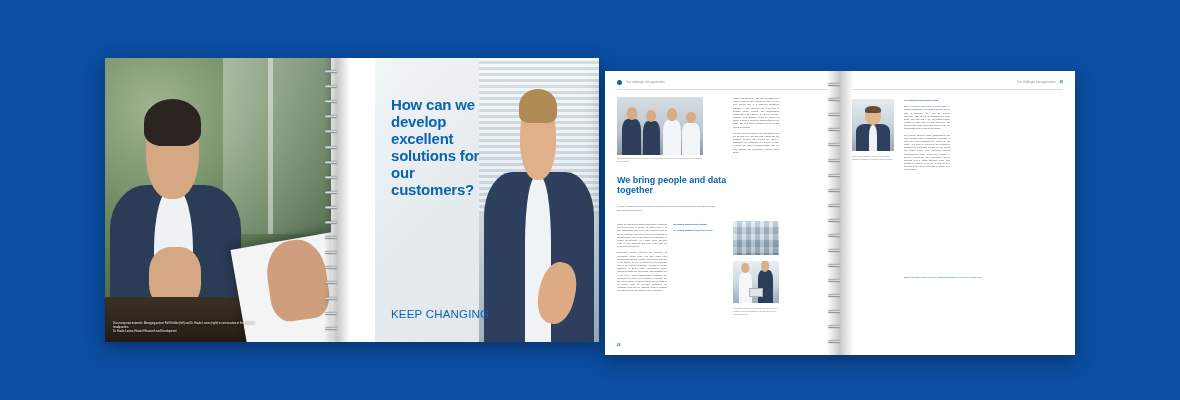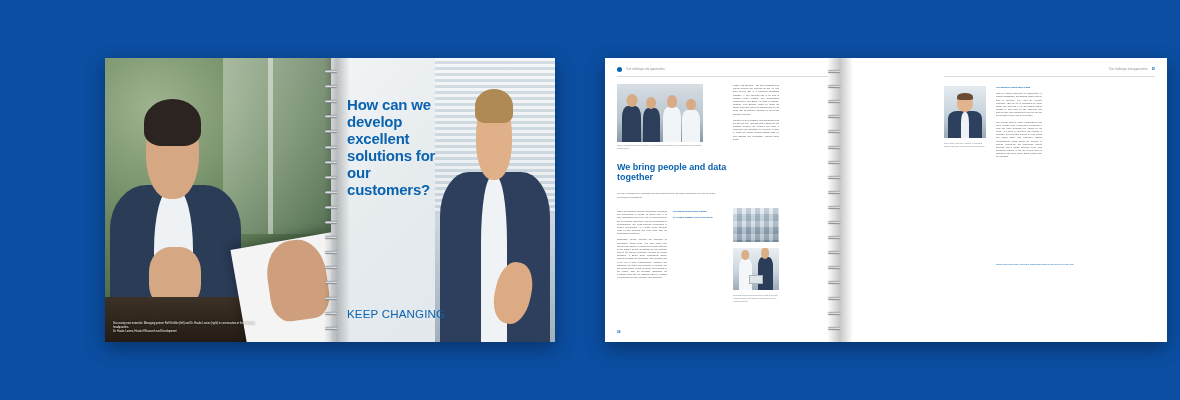--- a/index.html
+++ b/index.html
@@ -19,25 +19,26 @@
   .spread {
     position: absolute;
     background: #ffffff;
     box-shadow: 0 6px 18px rgba(0,0,0,0.35);
   }
   .spread-left {
     left: 105px;
     top: 58px;
     width: 450px;
     height: 284px;
+    padding-left: 44px;
   }
   .spread-right {
     left: 605px;
-    top: 58px;
-    width: 562px;
+    top: 71px;
+    width: 470px;
     height: 284px;
   }
   .page {
     position: absolute;
     top: 0;
     bottom: 0;
     overflow: hidden;
   }
 
   

